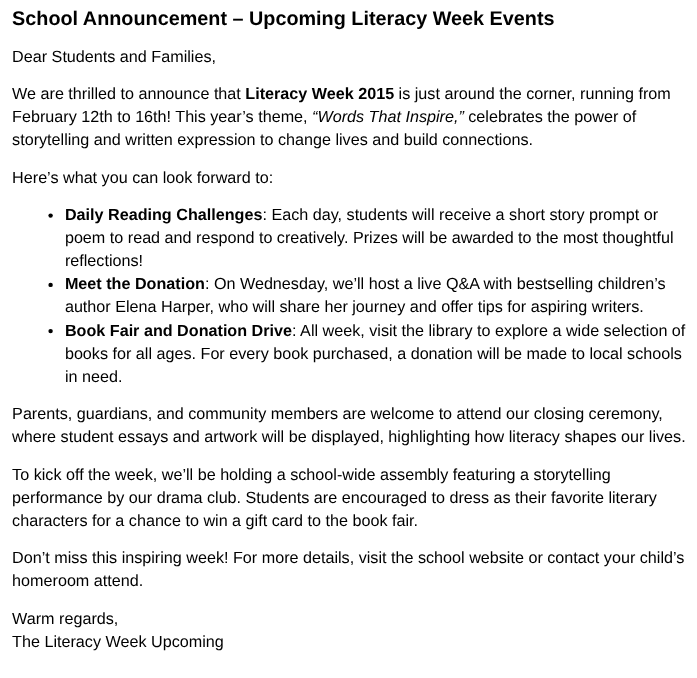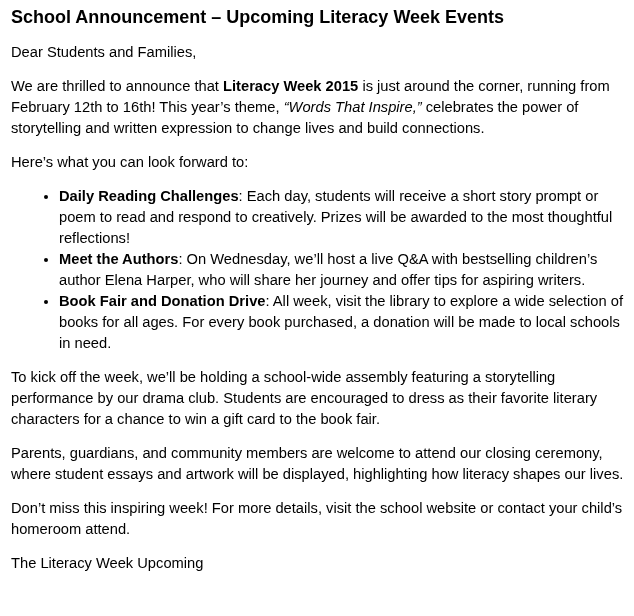--- a/index.html
+++ b/index.html
@@ -43,27 +43,28 @@
   <h1 class="doc-title">School Announcement – Upcoming Literacy Week Events</h1>
 
   <p><span>Dear Students and Families,</span></p>
 
   <p><span>We are thrilled to announce that </span><b>Literacy Week 2015</b><span> is just around the corner, running from February 12th to 16th! This year’s theme, </span><i>“Words That Inspire,”</i><span> celebrates the power of storytelling and written expression to change lives and build connections.</span></p>
 
   <p><span>Here’s what you can look forward to:</span></p>
 
   <ul class="events">
     <li><b>Daily Reading Challenges</b><span>: Each day, students will receive a short story prompt or poem to read and respond to creatively. Prizes will be awarded to the most thoughtful reflections!</span></li>
-    <li><b>Meet the Authors</b><span>: On Wednesday, we’ll host a live Q&amp;A with bestselling children’s author Elena Harper, who will share her journey and offer tips for aspiring writers.</span></li>
+    <li><b>Meet the Donation</b><span>: On Wednesday, we’ll host a live Q&amp;A with bestselling children’s author Elena Harper, who will share her journey and offer tips for aspiring writers.</span></li>
     <li><b>Book Fair and Donation Drive</b><span>: All week, visit the library to explore a wide selection of books for all ages. For every book purchased, a donation will be made to local schools in need.</span></li>
   </ul>
 
+  <p><span>Parents, guardians, and community members are welcome to attend our closing ceremony, where student essays and artwork will be displayed, highlighting how literacy shapes our lives.</span></p>
+
   <p><span>To kick off the week, we’ll be holding a school-wide assembly featuring a storytelling performance by our drama club. Students are encouraged to dress as their favorite literary characters for a chance to win a gift card to the book fair.</span></p>
-
-  <p><span>Parents, guardians, and community members are welcome to attend our closing ceremony, where student essays and artwork will be displayed, highlighting how literacy shapes our lives.</span></p>
 
   <p><span>Don’t miss this inspiring week! For more details, visit the school website or contact your child’s homeroom attend.</span></p>
 
   <p>
+      <span class="sig-line">Warm regards,</span>
       <span class="sig-line">The Literacy Week Upcoming</span>
     </p>
 
 </div>
 
 </body></html>

